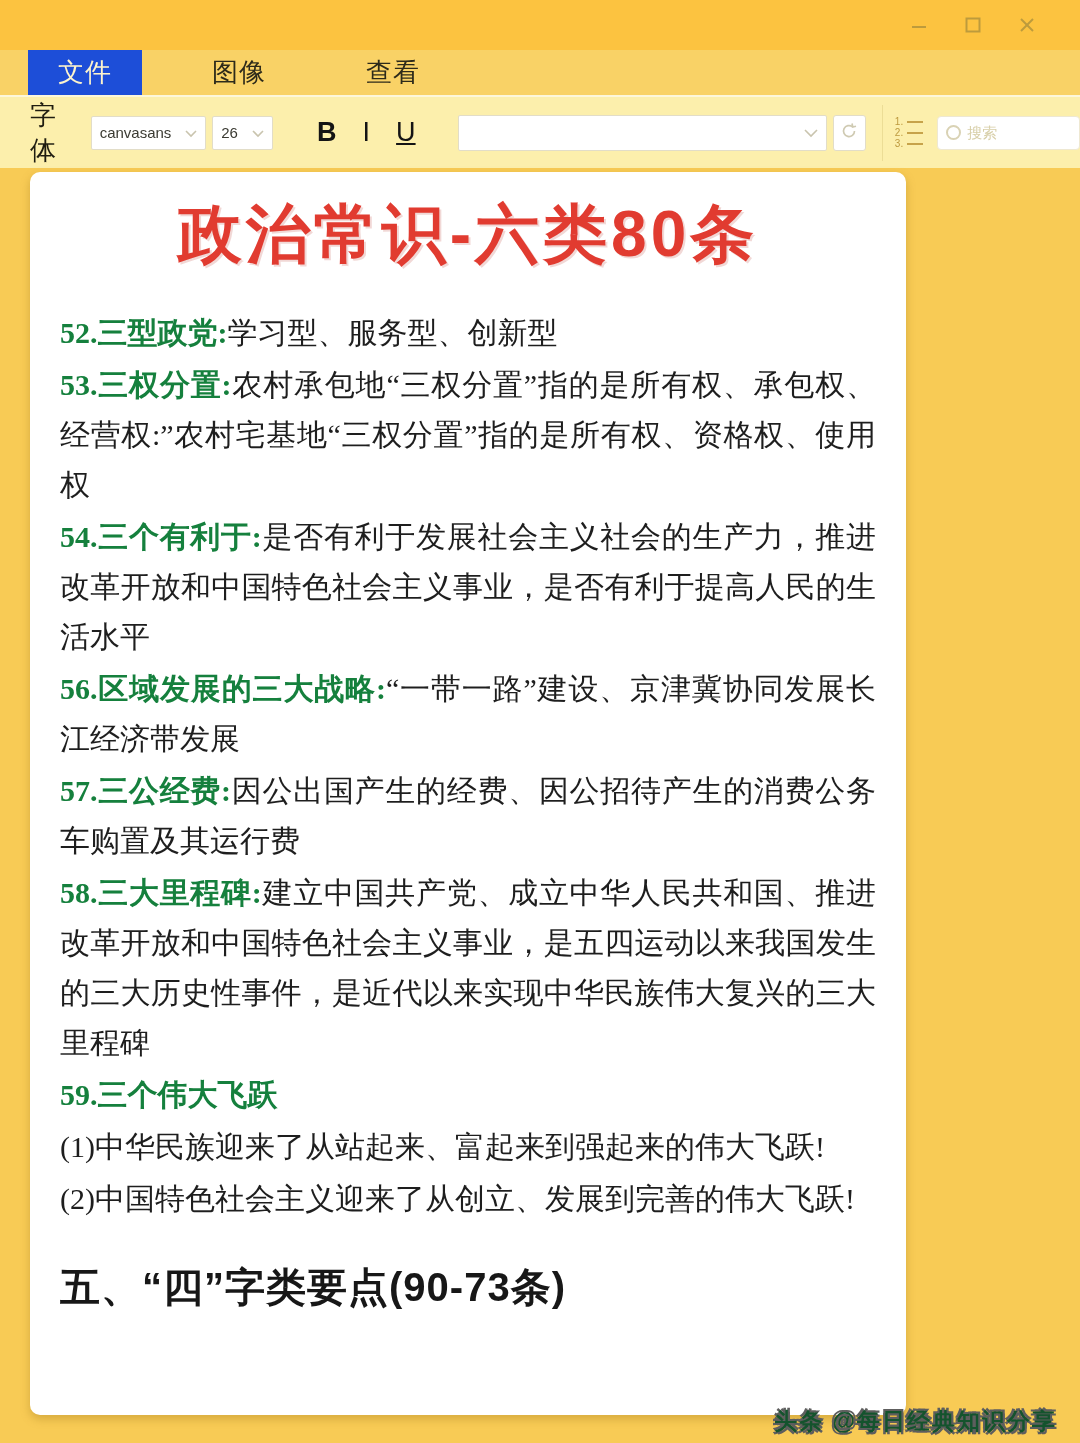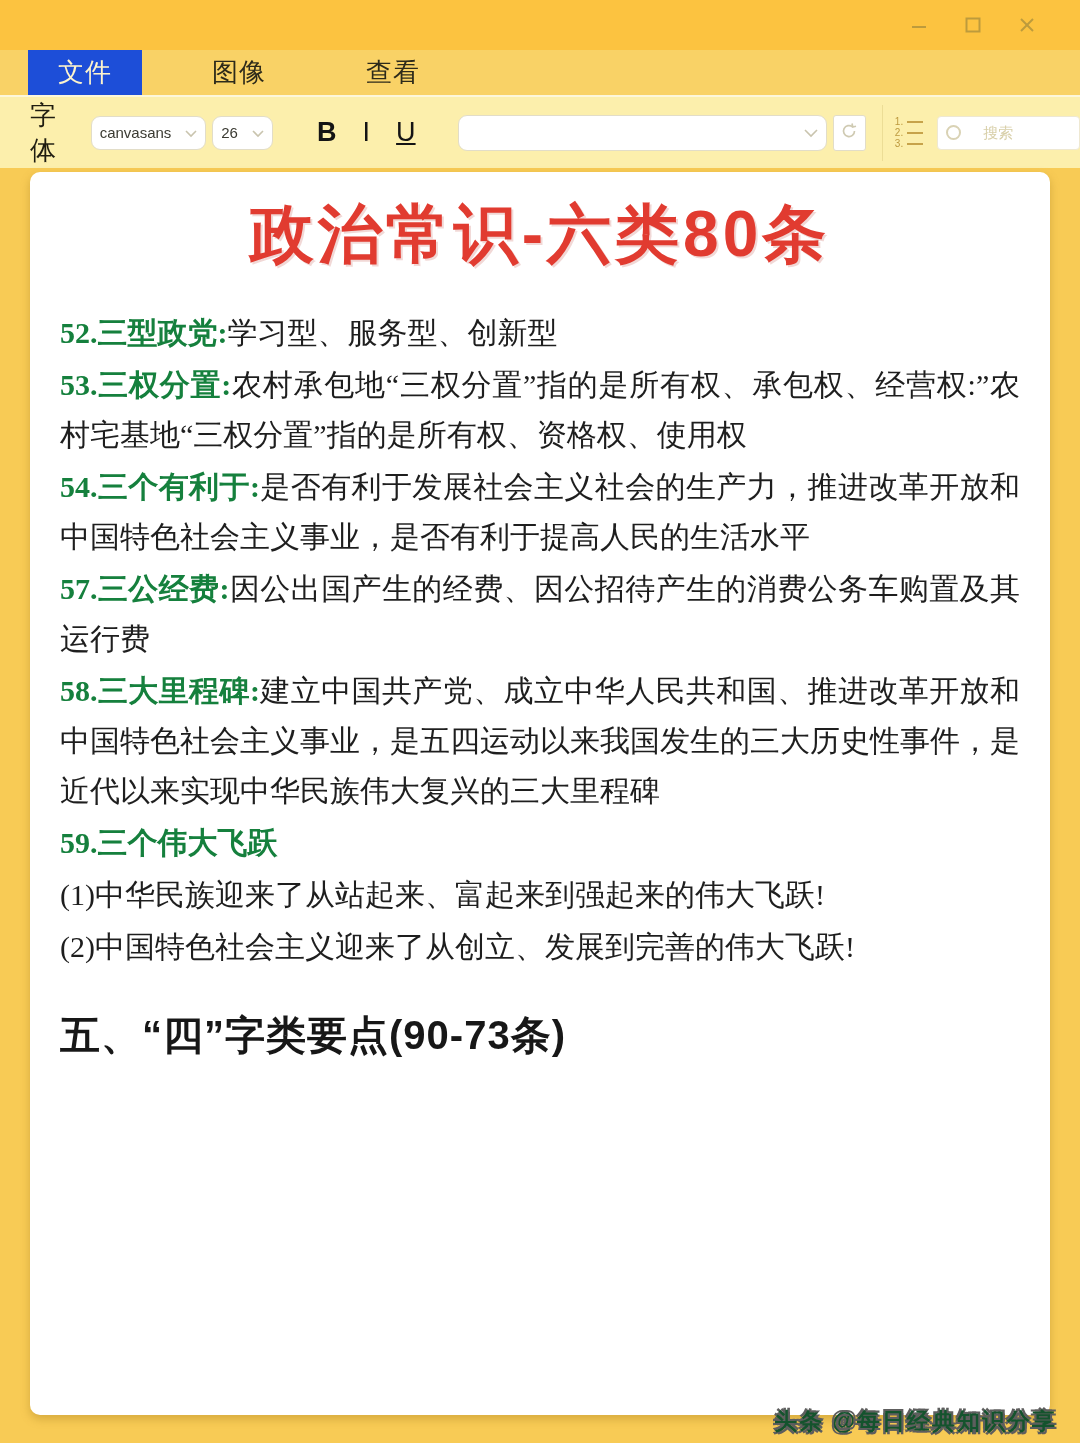--- a/index.html
+++ b/index.html
@@ -32,21 +32,21 @@
   .menu-tab.active { background:#1d4ed8; color:#fdf4cd; margin-left:28px; }
   .menu-tab + .menu-tab { margin-left:40px; }
   
   .toolbar {
     position:absolute; left:0; top:95px; width:1080px; height:73px;
     background:#fcefac; border-top:2px solid #fdf7da;
     display:flex; align-items:center;
   }
   .tb-label { font-size:26px; color:#1f1c10; margin-left:30px; letter-spacing:1px; }
   .select {
-    background:#fff; border:1px solid #e2ddc8; border-radius:9px;
+    background:#fff; border:1px solid #e2ddc8; border-radius:2px;
     height:34px; display:flex; align-items:center; justify-content:space-between;
     padding:0 8px; cursor:pointer;
   }
   .select .val { font-size:15px; color:#3b3b33; }
   .sel-font { width:118px; margin-left:8px; }
   .sel-size { width:62px; margin-left:6px; }
   .biu { display:flex; align-items:center; gap:26px; margin-left:44px; }
   .biu .btn { font-size:27px; color:#141414; cursor:pointer; line-height:1; }
   .biu .b { font-weight:bold; }
   .biu .u { text-decoration:underline; }
@@ -57,31 +57,31 @@
     display:flex; align-items:center; justify-content:center; cursor:pointer;
   }
   .tb-divider { width:1px; height:56px; background:#ecdd96; margin-left:16px; }
   .numlist-icon { margin-left:12px; cursor:pointer; }
   .numlist-icon .row { display:flex; align-items:center; gap:4px; height:11px; }
   .numlist-icon .n { font-size:10px; color:#bd9a3f; line-height:1; }
   .numlist-icon .bar { width:16px; height:2px; background:#c7a34a; }
   .searchbox {
     margin-left:14px; width:146px; height:34px; background:#fff;
     border:1px solid #eee8d2; border-radius:4px;
-    display:flex; align-items:center; padding:0 8px; gap:22px;
+    display:flex; align-items:center; padding:0 8px; gap:6px;
   }
   .search-circle { width:15px; height:15px; border:2px solid #d9d2b4; border-radius:50%; flex:0 0 auto; }
   .searchbox input {
     border:none; outline:none; width:100%; font-size:15px; background:transparent;
     color:#8a8468; font-family:inherit;
   }
   .searchbox input::placeholder { color:#d8cfa8; }
   
   .doc {
-    position:absolute; left:30px; top:172px; width:1020px; height:1243px;
+    position:absolute; left:30px; top:172px; width:876px; height:1243px;
     background:#ffffff; border-radius:10px;
     box-shadow:0 4px 10px rgba(150,110,20,.35);
     padding:18px 30px 0 30px; overflow:hidden;
   }
   .doc-title {
     font-family:"Liberation Sans","DejaVu Sans",sans-serif;
     font-size:64px; font-weight:900; color:#e13b30;
     text-align:center; letter-spacing:4px; line-height:88px;
     margin-bottom:30px;
     text-shadow:2px 2px 0 rgba(180,40,25,.18);
@@ -202,20 +202,21 @@
     <input type="text" placeholder="搜索" style="">
   </div>
 </div>
 
 <div class="doc">
   <div class="doc-title">政治常识-六类80条</div>
   <div class="doc-body">
       <p class="item"><span class="red">52.三型政党:</span><span>学习型、服务型、创新型</span></p>
       <p class="item"><span class="red">53.三权分置:</span><span>农村承包地“三权分置”指的是所有权、承包权、经营权:”农村宅基地“三权分置”指的是所有权、资格权、使用权</span></p>
       <p class="item"><span class="red">54.三个有利于:</span><span>是否有利于发展社会主义社会的生产力，推进改革开放和中国特色社会主义事业，是否有利于提高人民的生活水平</span></p>
+      <p class="item"><span class="red">56.区域发展的三大战略:</span><span>“一带一路”建设、京津冀协同发展长江经济带发展</span></p>
       <p class="item"><span class="red">57.三公经费:</span><span>因公出国产生的经费、因公招待产生的消费公务车购置及其运行费</span></p>
       <p class="item"><span class="red">58.三大里程碑:</span><span>建立中国共产党、成立中华人民共和国、推进改革开放和中国特色社会主义事业，是五四运动以来我国发生的三大历史性事件，是近代以来实现中华民族伟大复兴的三大里程碑</span></p>
       <p class="item"><span class="red">59.三个伟大飞跃</span></p>
       <p class="item"><span>(1)中华民族迎来了从站起来、富起来到强起来的伟大飞跃!</span></p>
       <p class="item"><span>(2)中国特色社会主义迎来了从创立、发展到完善的伟大飞跃!</span></p>
       <h2 class="section-heading">五、“四”字类要点(90-73条)</h2>
       <p class="item"></p>
     </div>
 </div>
 

